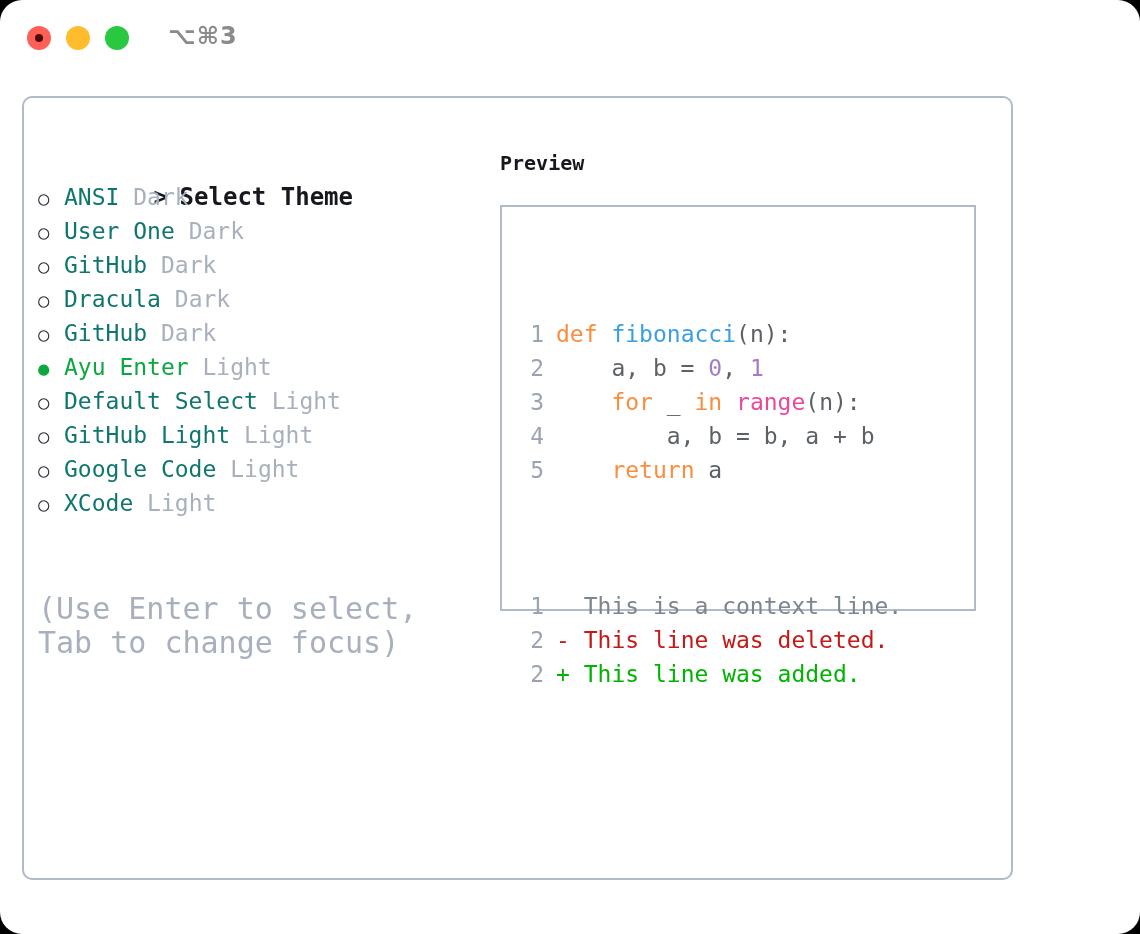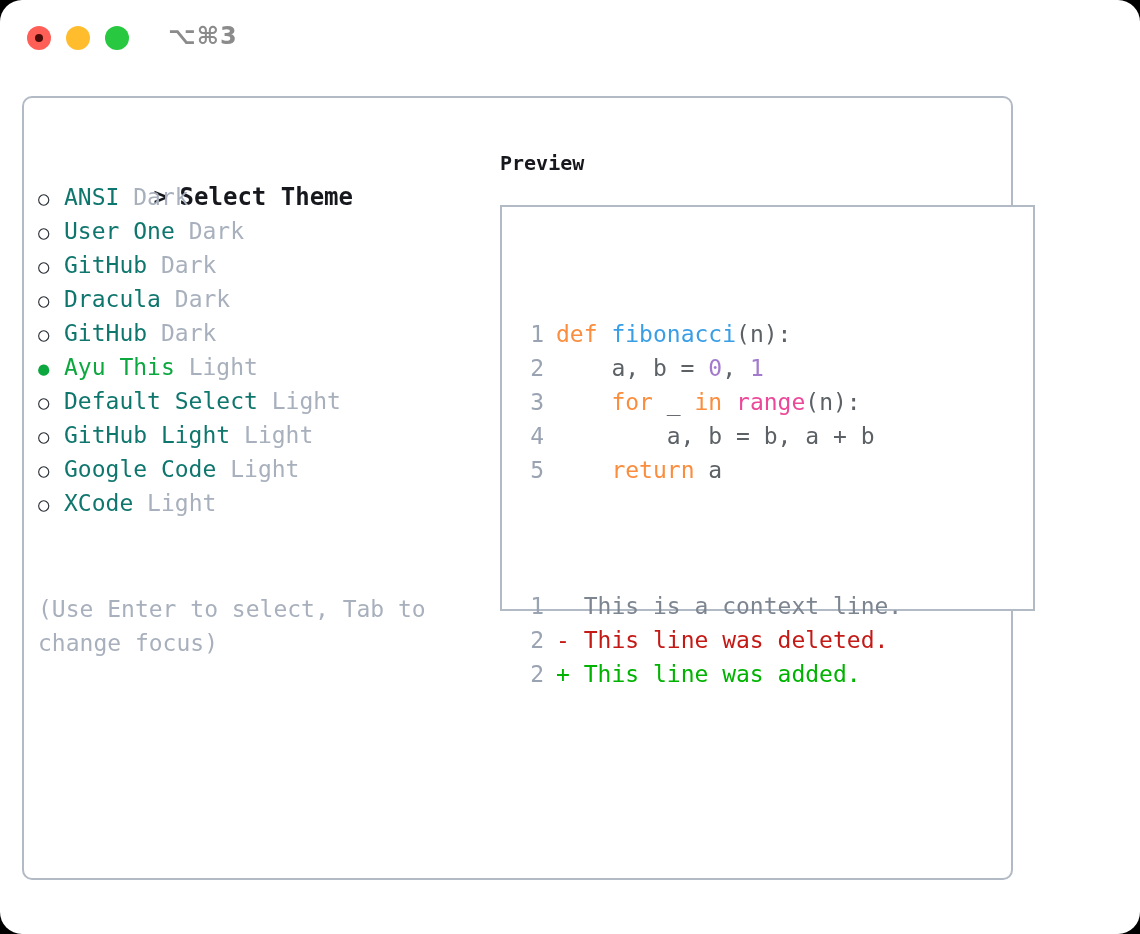--- a/index.html
+++ b/index.html
@@ -126,21 +126,21 @@
 
   .section-head {
     font-size: 23px;
     color: #2c3038;
   }
 
   .spacer-lg { height: 44px; }
 
   .help {
     margin-top: 28px;
-    font-size: 23px;
+    font-size: 30px;
     line-height: 34px;
     color: #a8b0bd;
     width: 410px;
     white-space: pre-wrap;
   }
 
   
   .right-col {
     position: absolute;
     left: 476px;
@@ -148,21 +148,21 @@
     width: 500px;
   }
   .preview-title {
     font-size: 20px;
     font-weight: bold;
     color: #16181d;
     line-height: 34px;
   }
   .preview-box {
     margin-top: 25px;
-    width: 535px;
+    width: 476px;
     height: 406px;
     border: 2px solid #b2bac6;
     box-sizing: border-box;
     background: #ffffff;
     position: relative;
   }
   .code {
     position: absolute;
     left: 14px;
     top: 42px;
@@ -208,21 +208,21 @@
       <div class="row title-row">
         <span class="caret">&gt;</span><span>Select Theme</span>
       </div>
 
       <div id="theme-list">
           <div class="row"><span class="bullet bullet-empty">○</span><span class="name">ANSI</span><span> </span><span class="variant">Dark</span></div>
           <div class="row"><span class="bullet bullet-empty">○</span><span class="name">User One</span><span> </span><span class="variant">Dark</span></div>
           <div class="row"><span class="bullet bullet-empty">○</span><span class="name">GitHub</span><span> </span><span class="variant">Dark</span></div>
           <div class="row"><span class="bullet bullet-empty">○</span><span class="name">Dracula</span><span> </span><span class="variant">Dark</span></div>
           <div class="row"><span class="bullet bullet-empty">○</span><span class="name">GitHub</span><span> </span><span class="variant">Dark</span></div>
-          <div class="row"><span class="bullet bullet-sel">●</span><span class="name-sel">Ayu This</span><span> </span><span class="variant">Light</span></div>
+          <div class="row"><span class="bullet bullet-sel">●</span><span class="name-sel">Ayu Enter</span><span> </span><span class="variant">Light</span></div>
           <div class="row"><span class="bullet bullet-empty">○</span><span class="name">Default Select</span><span> </span><span class="variant">Light</span></div>
           <div class="row"><span class="bullet bullet-empty">○</span><span class="name">GitHub Light</span><span> </span><span class="variant">Light</span></div>
           <div class="row"><span class="bullet bullet-empty">○</span><span class="name">Google Code</span><span> </span><span class="variant">Light</span></div>
           <div class="row"><span class="bullet bullet-empty">○</span><span class="name">XCode</span><span> </span><span class="variant">Light</span></div>
         </div>
 
       <div class="spacer-lg"></div>
 
 
 

